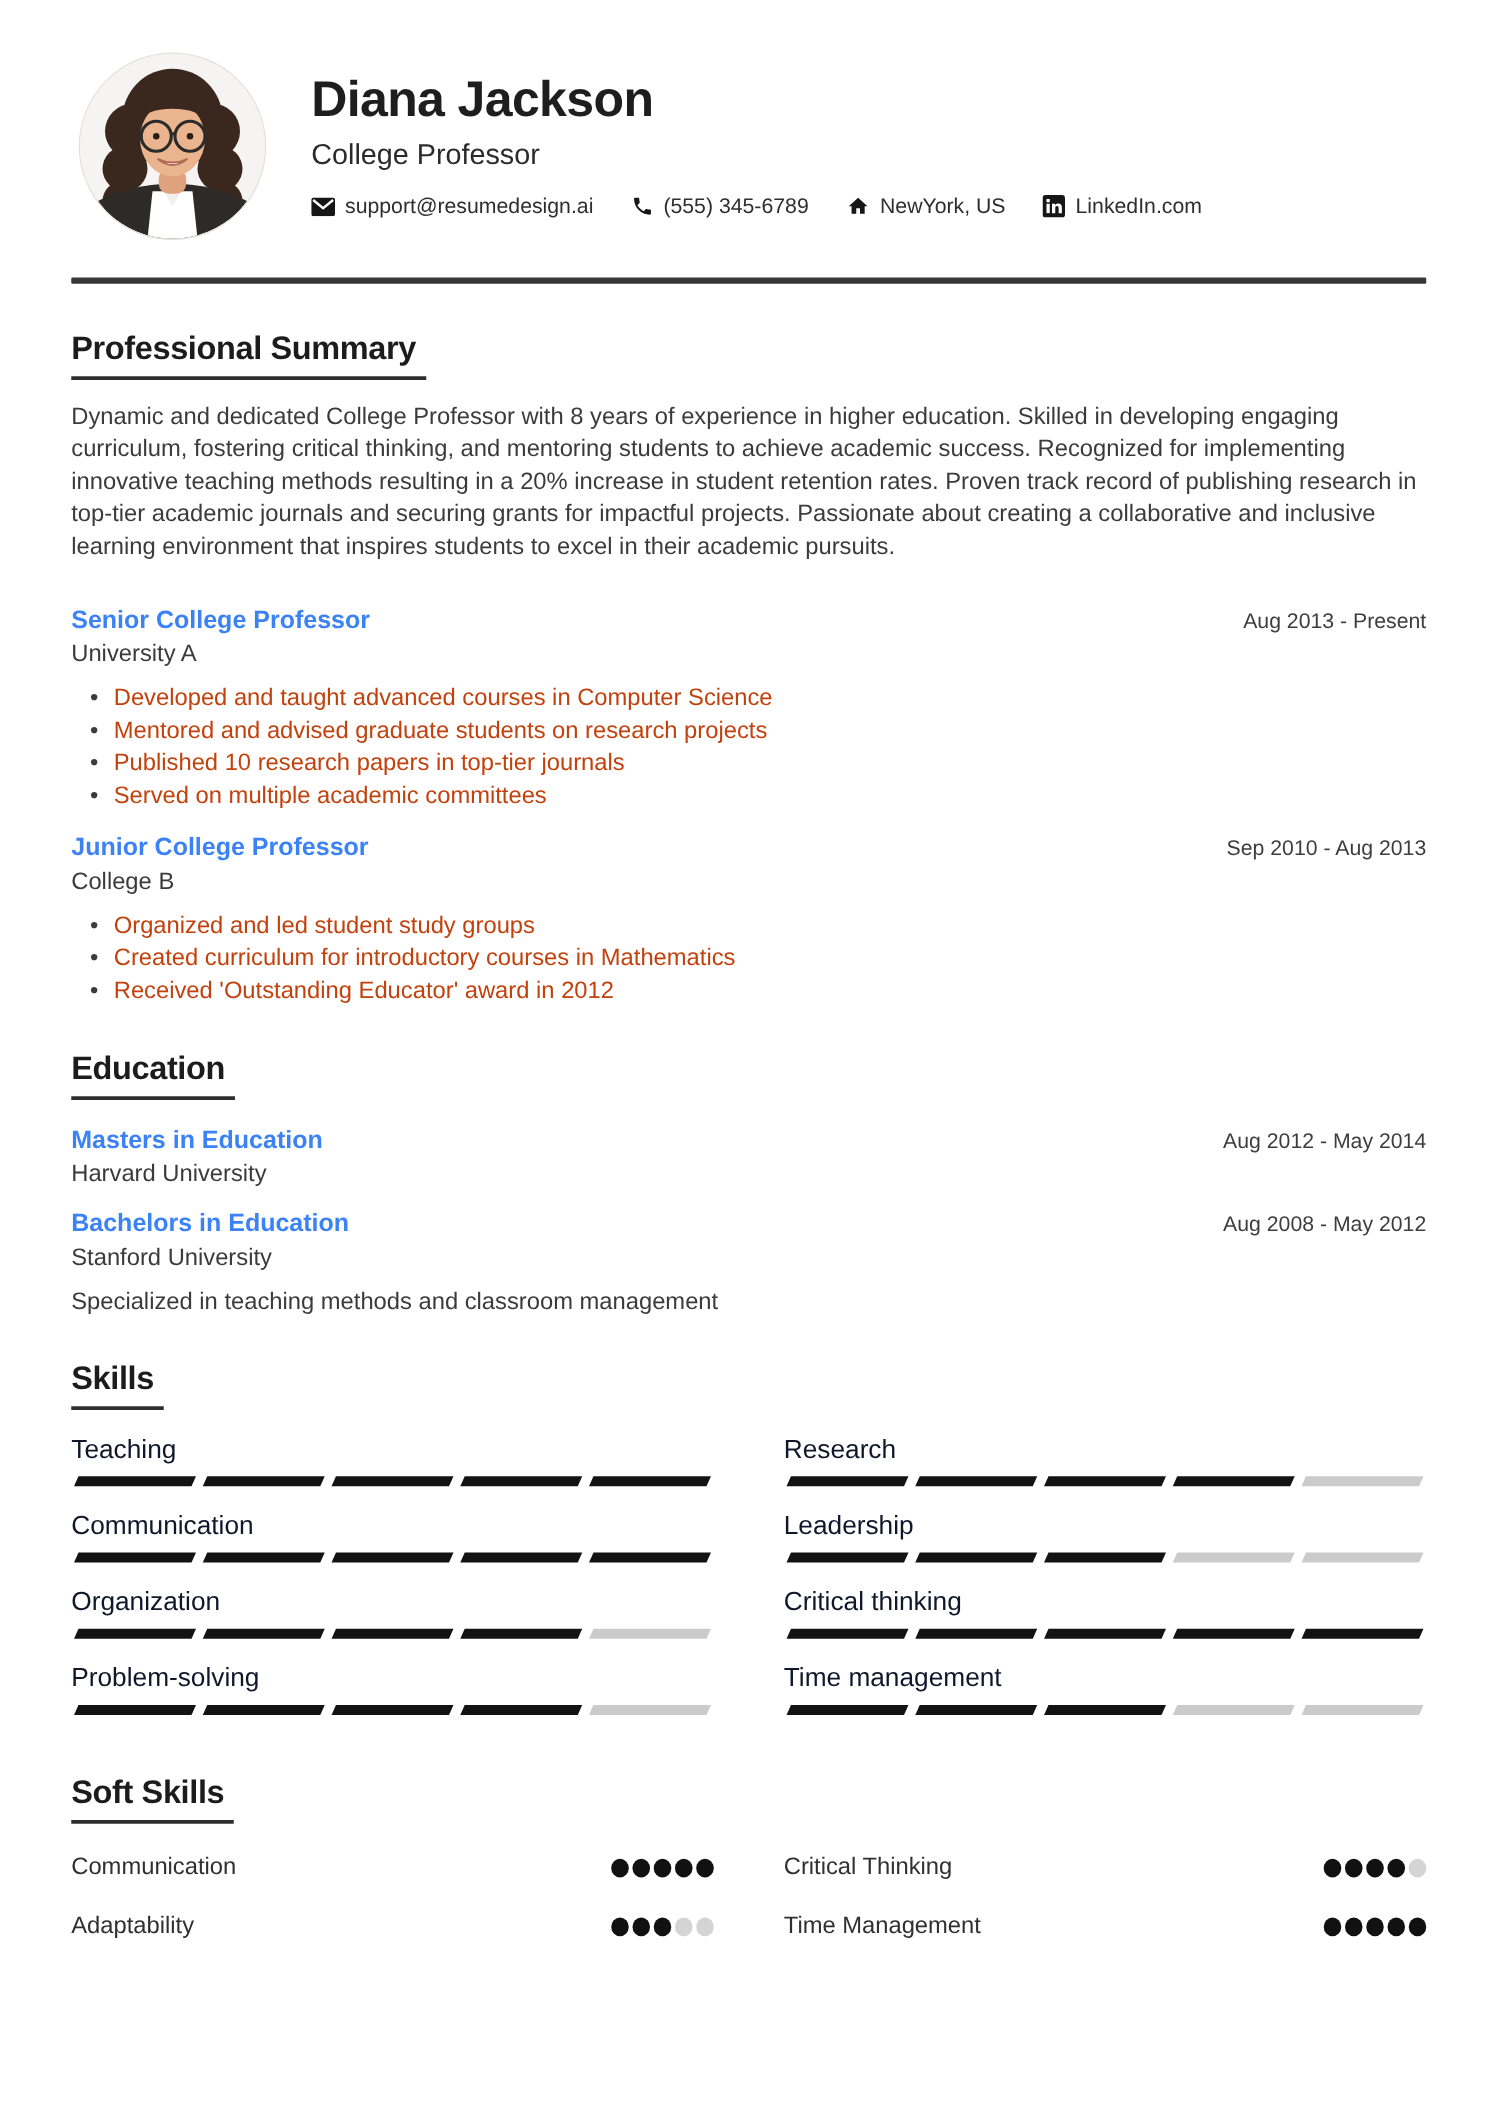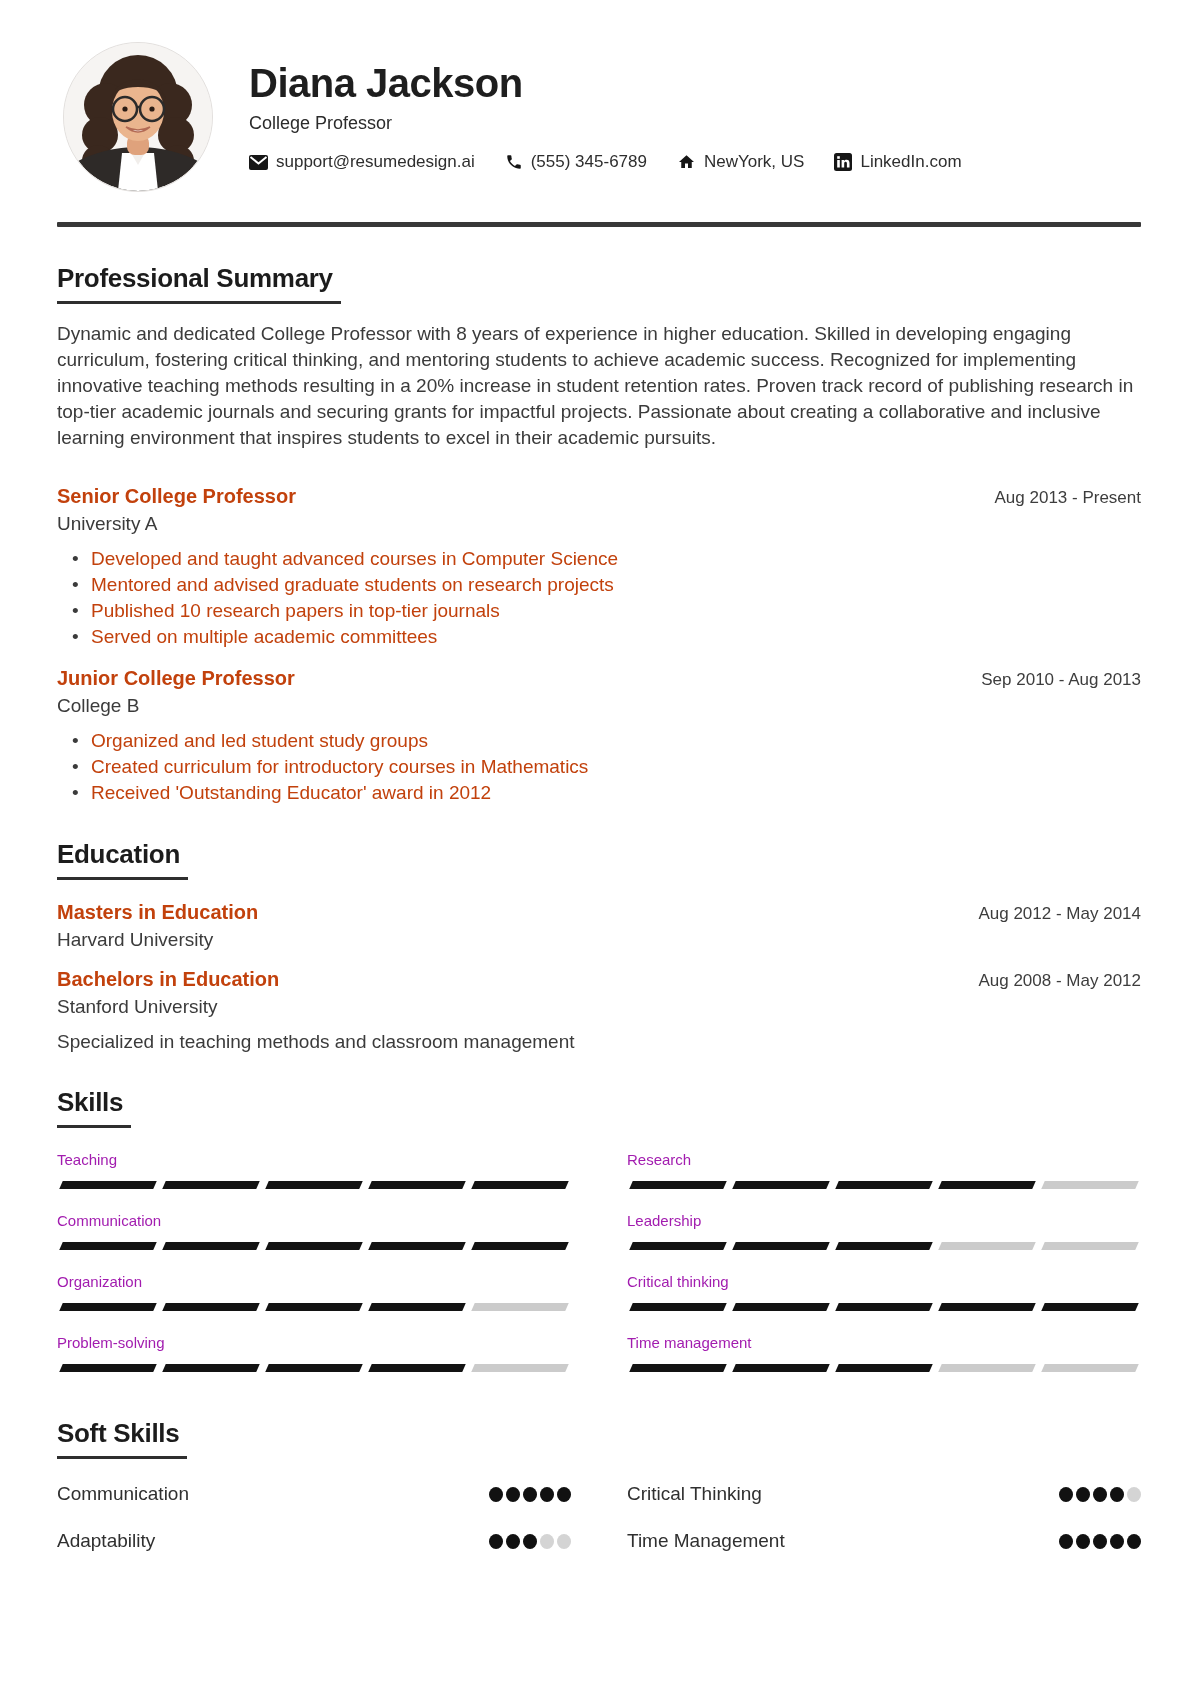--- a/index.html
+++ b/index.html
@@ -15,59 +15,59 @@
   .avatar {
     width: 148px; height: 148px; border-radius: 50%;
     border: 1px solid #e3e0de; overflow: hidden; flex: 0 0 auto;
     margin-left: 6px; background: #f6f4f2;
   }
   .header-text { margin-left: 36px; }
   .name {
     font-size: 40px; font-weight: 700; color: #1e1e1e;
     letter-spacing: -0.5px; line-height: 1.05;
   }
-  .job-title { font-size: 18px; color: #2b2b2b; margin-top: 9px; }
+  .job-title { font-size: 23px; color: #2b2b2b; margin-top: 9px; }
   .contact-row { display: flex; align-items: center; gap: 30px; margin-top: 18px; }
   .contact-item { display: flex; align-items: center; gap: 8px; font-size: 17px; color: #2e2e2e; }
   .contact-item svg { display: block; }
   .header-divider { height: 5px; background: #383838; margin-top: 30px; border-radius: 1px; }
 
   
   .section-heading {
     display: inline-block; font-size: 26px; font-weight: 700; color: #1c1c1c;
     letter-spacing: -0.3px; border-bottom: 3px solid #2f2f2f; padding: 0 8px 7px 0;
   }
   .summary-section { margin-top: 36px; }
   .summary-text { margin-top: 17px; font-size: 19px; line-height: 26px; color: #3b3b3b; }
 
   .experience-section { margin-top: 34px; }
   .entry { margin-top: 21px; }
   .entry + .entry { margin-top: 17px; }
   .entry-head { display: flex; justify-content: space-between; align-items: baseline; }
-  .entry-title { font-size: 20px; font-weight: 700; color: #c2410c; }
+  .entry-title { font-size: 20px; font-weight: 700; color: #3b82f6; }
   .entry-dates { font-size: 17px; color: #3d3d3d; white-space: nowrap; }
   .entry-sub { font-size: 19px; color: #3b3b3b; margin-top: 5px; }
   .entry-desc { font-size: 19px; color: #3b3b3b; margin-top: 13px; }
   ul.bullets { list-style: none; margin: 11px 0 0 0; padding: 0; }
   ul.bullets li {
     position: relative; padding-left: 34px; font-size: 19px;
     line-height: 26px; color: #c2410c;
   }
   ul.bullets li::before {
     content: "•"; position: absolute; left: 15px; top: 0;
     font-size: 19px; color: #3b3b3b;
   }
 
   .education-section { margin-top: 33px; }
 
   
   .skills-section { margin-top: 34px; }
   .skills-grid { display: grid; grid-template-columns: 1fr 1fr; column-gap: 56px; margin-top: 20px; }
   .skill-row { margin-bottom: 20px; }
-  .skill-name { font-size: 15px; color: #a21caf; line-height: 24px; }
+  .skill-name { font-size: 21px; color: #0f172a; line-height: 24px; }
   .bar { display: flex; gap: 9px; margin-top: 9px; padding: 0 4px; }
   .seg { flex: 1; height: 8px; background: #cbcbcb; transform: skewX(-24deg); }
   .seg.filled { background: #131313; }
 
   
   .softskills-section { margin-top: 26px; }
   .soft-grid { display: grid; grid-template-columns: 1fr 1fr; column-gap: 56px; margin-top: 24px; }
   .soft-row { display: flex; justify-content: space-between; align-items: center; margin-bottom: 25px; }
   .soft-name { font-size: 19px; color: #303030; }
   .dots { display: flex; gap: 3px; }

